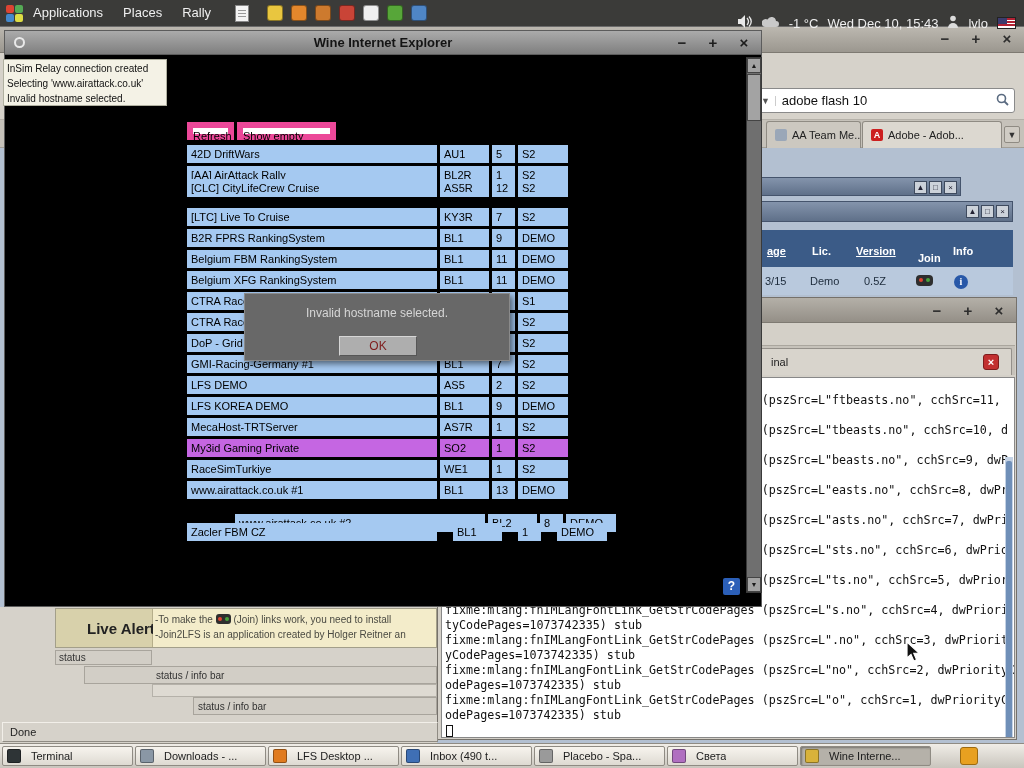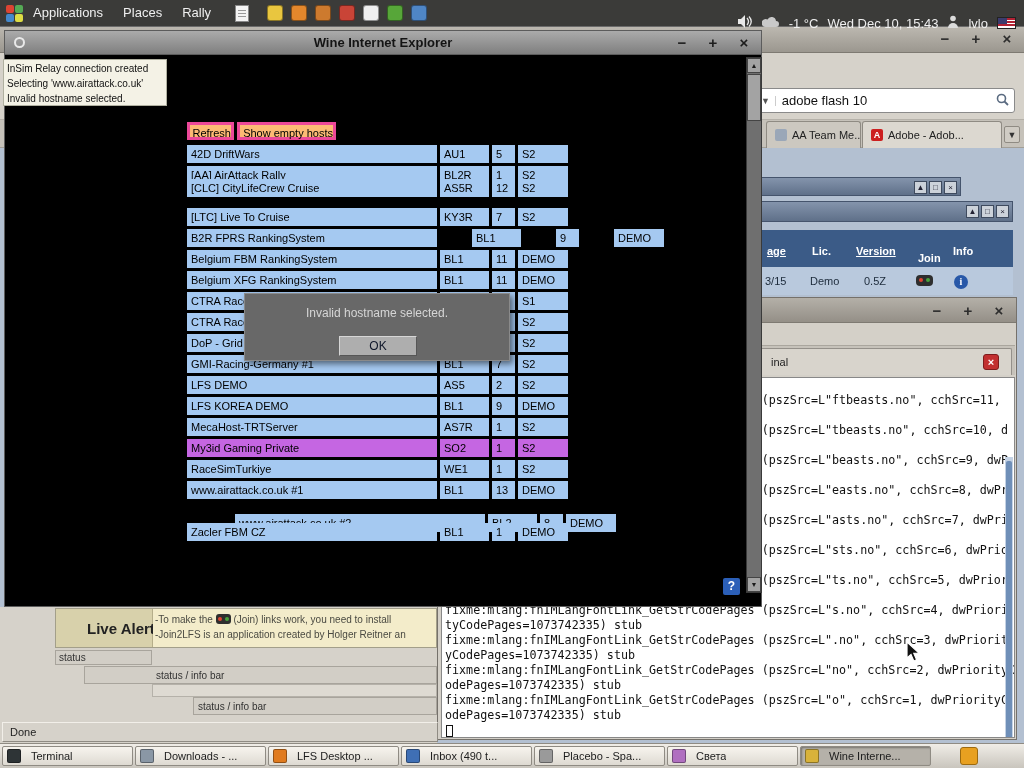--- a/index.html
+++ b/index.html
@@ -99,41 +99,41 @@
   #sbar-c { left:152px; top:684px; width:285px; height:13px; background:#dedad2; border:1px solid #b5b1a9; }
   #sbar-d { left:193px; top:697px; width:244px; height:18px; padding:3px 0 0 4px; }
   #done-bar { left:2px; top:722px; width:436px; height:20px; background:#d6d2ca; border:1px solid #fff; border-color:#f2efe9 #8f8b83 #8f8b83 #f2efe9; font-size:11px; color:#222; padding:3px 0 0 7px; }
 
   
   #wine-ie { left:4px; top:30px; width:758px; height:577px; z-index:5; background:#000; border:1px solid #5c5c5c; }
   #ie-titlebar { position:absolute; left:0; top:0; width:100%; height:24px; background:linear-gradient(#ababab,#7f7f7f); border-bottom:1px solid #5c5c5c; }
   #ie-title { position:absolute; left:0; right:0; top:4px; text-align:center; font-size:13px; font-weight:bold; color:#141414; }
   #ie-oicon { position:absolute; left:9px; top:6px; width:11px; height:11px; border:2px solid #e9e9e9; border-radius:50%; }
   #ie-content { position:absolute; left:1px; top:24px; right:1px; bottom:1px; background:#000; }
-  .ie-btn { position:absolute; top:91px; height:18px; background:#fdba74; border:3px solid #ec4899; font-size:11px; color:#000; text-align:right; line-height:16px; }
+  .ie-btn { position:absolute; top:91px; height:18px; background:#ffffff; border:6px solid #ec4899; font-size:11px; color:#000; text-align:left; line-height:16px; }
   #btn-refresh { left:182px; width:47px; }
   #btn-showempty { left:232px; width:99px; }
   .srow { position:absolute; left:182px; height:18px; display:flex; }
   .scell { background:#a5c9f1; color:#000; font-size:11px; line-height:18px; padding-left:4px; white-space:nowrap; overflow:hidden; }
   .hl .scell { background:#c566e2; }
   .c-name { width:250px; margin-right:3px; }
   .c-track { width:49px; margin-right:3px; }
   .c-players { width:23px; margin-right:3px; }
   .c-lic { width:50px; }
   #ie-scroll { position:absolute; left:741px; top:26px; width:16px; height:536px; background:#6f6f6f; border:1px solid #3a3a3a; }
   .sc-btn { position:absolute; left:0; width:14px; height:15px; background:#a3a3a3; border:1px solid #444; font-size:7px; color:#1a1a1a; text-align:center; line-height:14px; }
   #sc-up { top:0; } #sc-down { bottom:0; }
   #sc-thumb { position:absolute; left:0; top:16px; width:14px; height:47px; background:#a3a3a3; border:1px solid #444; }
   #ie-help { position:absolute; left:718px; top:547px; width:17px; height:17px; background:#2b5fb8; color:#fff; font-weight:bold; font-size:12px;
     text-align:center; line-height:17px; border-radius:2px; }
   
   #ie-dialog { position:absolute; left:239px; top:262px; width:266px; height:68px; background:#686868; border:1px solid #8a8a8a; box-shadow:3px 3px 6px rgba(0,0,0,.5); z-index:3; }
   #dlg-msg { position:absolute; left:0; right:0; top:12px; text-align:center; font-size:12px; color:#d6d6d6; }
   #dlg-ok { position:absolute; left:94px; top:42px; width:78px; height:20px; background:#aeaeae;
-    border:1px solid; border-color:#d6d6d6 #565656 #565656 #d6d6d6; color:#0f172a; font-size:12px; text-align:center; line-height:18px; }
+    border:1px solid; border-color:#d6d6d6 #565656 #565656 #d6d6d6; color:#7f1d1d; font-size:12px; text-align:center; line-height:18px; }
   
   #ie-tooltip { left:3px; top:59px; width:164px; height:47px; background:#f4f2e6; border:1px solid #b0b0a0; z-index:7;
     font-size:10px; color:#111; line-height:15px; padding:1px 3px; white-space:nowrap; overflow:hidden; }
 
   
   #taskbar { left:0; top:743px; width:1024px; height:25px; background:linear-gradient(#f0ede7,#c9c5bd); border-top:1px solid #8f8b83; z-index:20; display:flex; align-items:center; }
   #task-items { display:flex; gap:2px; padding-left:2px; }
   .task-btn { width:131px; height:20px; background:linear-gradient(#f7f4ee,#dedad2); border:1px solid #8f8b83; border-radius:2px;
     display:flex; align-items:center; gap:10px; padding:0 4px; overflow:hidden; }
   .task-btn.active { background:#b5b1a9; box-shadow:inset 1px 1px 2px rgba(0,0,0,.35); }
@@ -313,21 +313,21 @@
           <div class="scell c-track">AS5R</div>
           <div class="scell c-players">12</div>
           <div class="scell c-lic">S2</div>
         </div>
         <div class="srow" style="top: 177px;">
           <div class="scell c-name">[LTC] Live To Cruise</div>
           <div class="scell c-track">KY3R</div>
           <div class="scell c-players">7</div>
           <div class="scell c-lic">S2</div>
         </div>
-        <div class="srow" style="top: 198px; gap: 32px;">
+        <div class="srow" style="top: 198px;">
           <div class="scell c-name">B2R FPRS RankingSystem</div>
           <div class="scell c-track">BL1</div>
           <div class="scell c-players">9</div>
           <div class="scell c-lic">DEMO</div>
         </div>
         <div class="srow" style="top: 219px;">
           <div class="scell c-name">Belgium FBM RankingSystem</div>
           <div class="scell c-track">BL1</div>
           <div class="scell c-players">11</div>
           <div class="scell c-lic">DEMO</div>
@@ -397,21 +397,21 @@
           <div class="scell c-track">BL1</div>
           <div class="scell c-players">13</div>
           <div class="scell c-lic">DEMO</div>
         </div>
         <div class="srow" style="top: 483px; margin-left: 48px;">
           <div class="scell c-name">www.airattack.co.uk #2</div>
           <div class="scell c-track">BL2</div>
           <div class="scell c-players">8</div>
           <div class="scell c-lic">DEMO</div>
         </div>
-        <div class="srow" style="top: 492px;">
+        <div class="srow" style="top: 492px; gap: 13px;">
           <div class="scell c-name">Zacler FBM CZ</div>
           <div class="scell c-track">BL1</div>
           <div class="scell c-players">1</div>
           <div class="scell c-lic">DEMO</div>
         </div>
       </div>
 
     <div id="ie-scroll">
       <span class="sc-btn" id="sc-up">▲</span>
       <span id="sc-thumb"></span>

